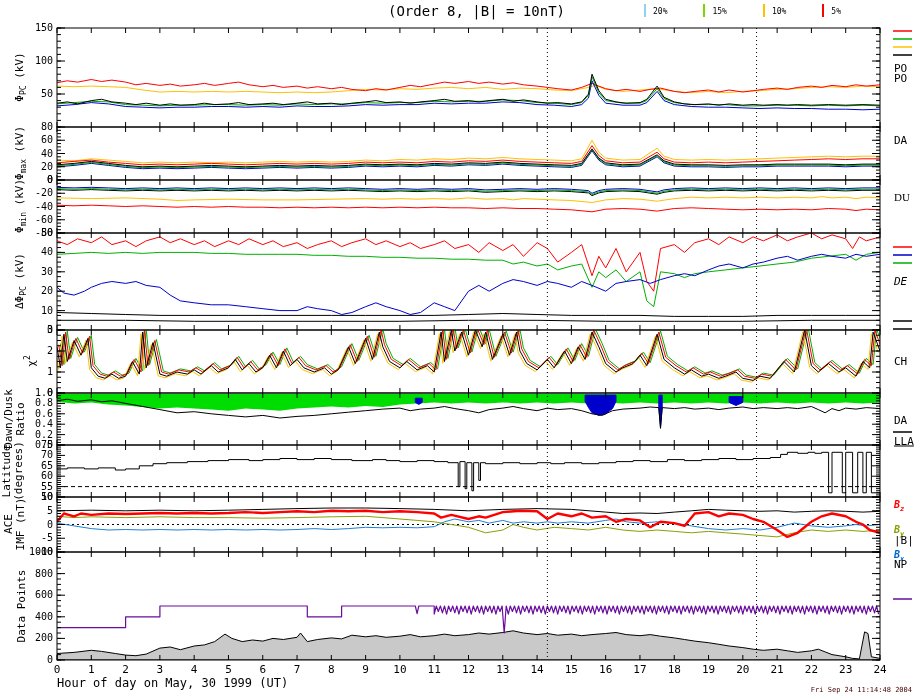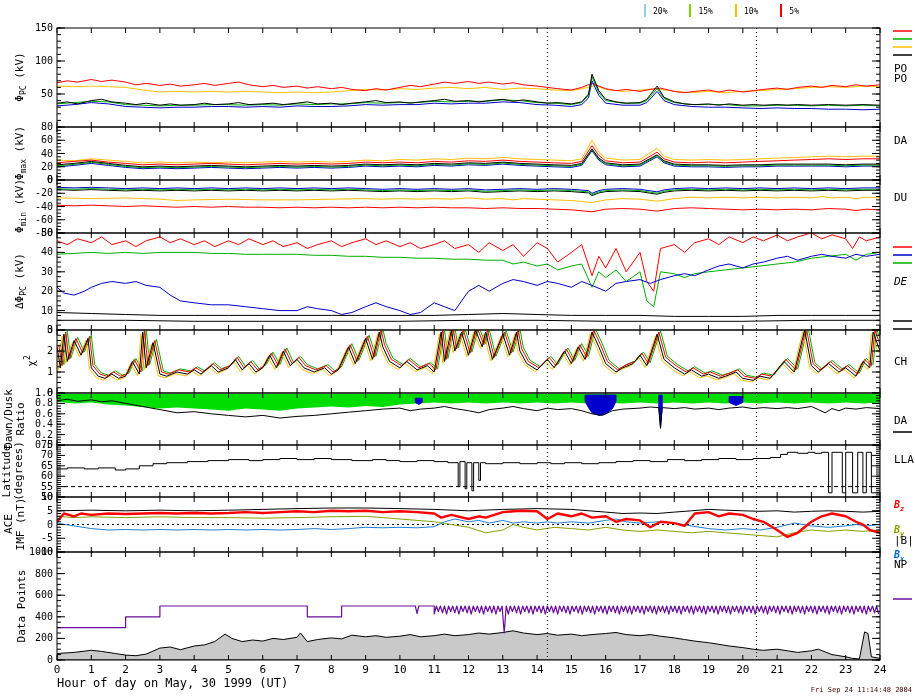--- a/index.html
+++ b/index.html
@@ -1,38 +1,39 @@
 <!DOCTYPE html>
 <html><head>
 <meta charset="utf-8">
 <style>
   html,body{margin:0;padding:0;background:#fff;}
   .page{position:relative;width:915px;height:700px;background:#fff;color:#000;
         font-family:"DejaVu Sans Mono",monospace;overflow:hidden;}
   .title{position:absolute;left:60px;top:2px;font-size:15px;white-space:nowrap;}
   .subtitle{position:absolute;left:388px;top:3px;font-size:14px;white-space:nowrap;}
-  .legend{position:absolute;left:644px;top:4px;display:flex;gap:22px;}
+  .legend{position:absolute;left:644px;top:4px;display:flex;gap:36px;}
   .legend-item{display:flex;align-items:flex-start;gap:7px;}
   .legend-bar{width:2px;height:13px;}
   .legend-label{font-size:8px;margin-top:3px;}
   svg{position:absolute;left:0;top:0;}
   .ylab{position:absolute;transform:translate(-50%,-50%) rotate(-90deg);
         font-size:11px;text-align:center;white-space:nowrap;line-height:12px;}
   .ylab sub{font-size:8px;}
   .ylab sup{font-size:8px;}
   .xlabel{position:absolute;left:57px;top:676px;width:823px;text-align:left;font-size:12px;}
   .timestamp{position:absolute;right:3px;top:686px;font-size:7px;color:#400;}
   .rlab{position:absolute;left:894px;font-size:11px;transform:translateY(-50%);white-space:nowrap;}
   .rlab.blab{font-size:10px;font-weight:bold;font-style:italic;}
   .rlab sub{font-size:7px;}
 </style>
 </head>
 <body>
 
 <div class="page">
+  <div class="subtitle">(Order 8, |B| = 10nT)</div>
   <div class="legend" id="legend">
       <div class="legend-item">
         <span class="legend-bar" style="background: rgb(143, 212, 238);"></span>
         <span class="legend-label">20%</span>
       </div>
       <div class="legend-item">
         <span class="legend-bar" style="background: rgb(127, 212, 0);"></span>
         <span class="legend-label">15%</span>
       </div>
       <div class="legend-item">
@@ -1135,24 +1136,24 @@
   <div class="ylab" style="left:22px;top:606px">
       <div>Data Points</div>
     </div>
 
   <div class="xlabel">Hour of day on May, 30 1999 (UT)</div>
   <div class="timestamp">Fri Sep 24 11:14:48 2004</div>
   <div id="right-labels">
       <div class="rlab" style="top: 68px;">PO</div>
       <div class="rlab" style="top: 78px;">PO</div>
       <div class="rlab" style="top: 140px;">DA</div>
-      <div class="rlab" style="top: 197px;">DU</div>
+      <div class="rlab" style="top: 197px; font-family: Liberation Serif, serif;">DU</div>
       <div class="rlab" style="top: 281px; font-style: italic;">DE</div>
       <div class="rlab" style="top: 361px;">CH</div>
       <div class="rlab" style="top: 420px;">DA</div>
-      <div class="rlab" style="top: 459px;">LLA</div>
+      <div class="rlab" style="top: 441px; text-decoration: underline;">LLA</div>
       <div class="rlab blab" style="top: 506px; color: rgb(255, 0, 0);"><span>B</span><sub>z</sub></div>
       <div class="rlab blab" style="top: 531px; color: rgb(138, 160, 0);"><span>B</span><sub>y</sub></div>
       <div class="rlab blab" style="top: 556px; color: rgb(0, 102, 204);"><span>B</span><sub>x</sub></div>
       <div class="rlab" style="top: 540px;">|B|</div>
       <div class="rlab" style="top: 564px; text-align: center;">NP</div>
     </div>
 </div>
 
 </body></html>

